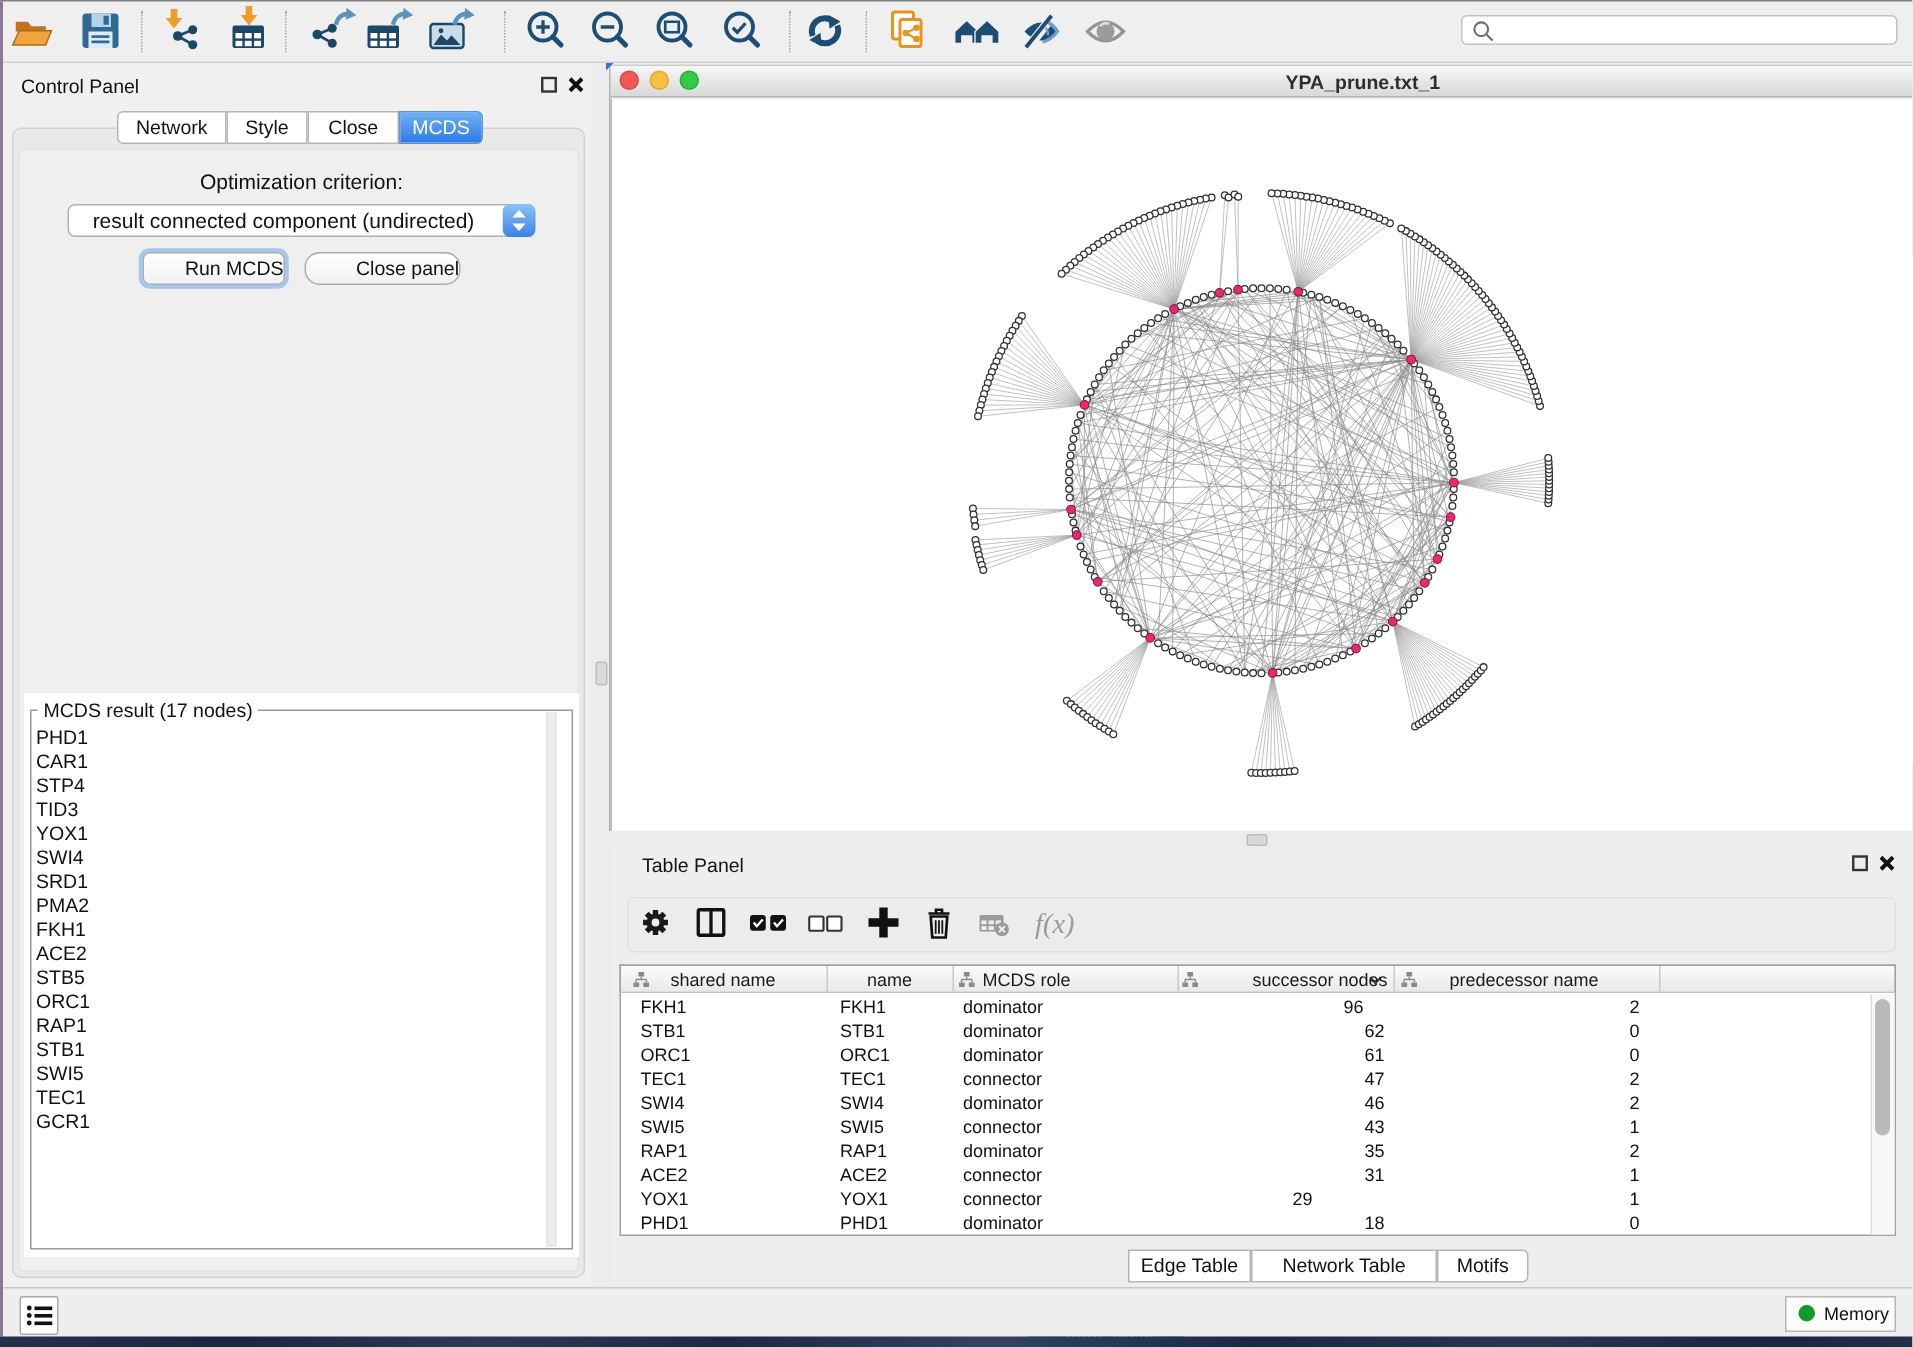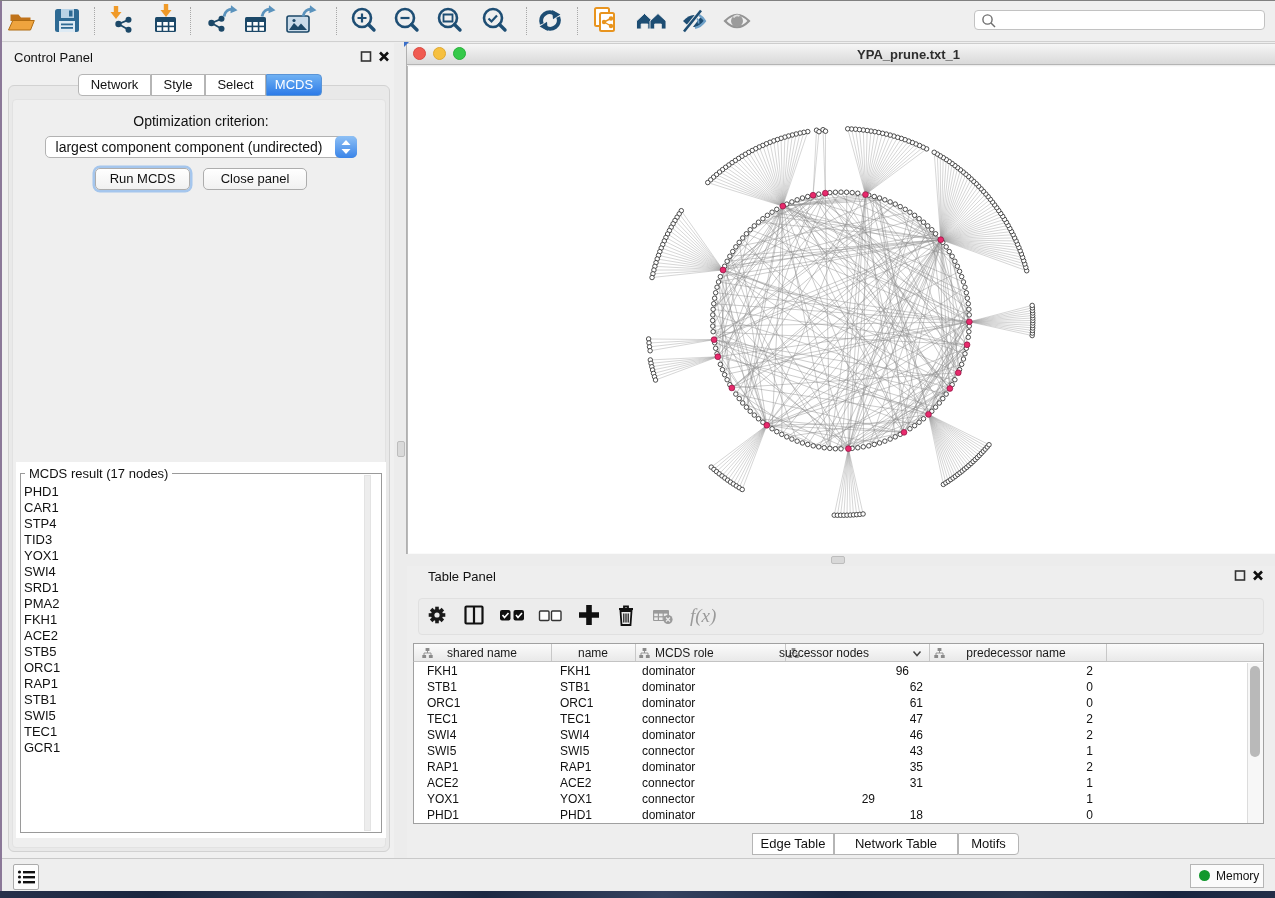--- a/index.html
+++ b/index.html
@@ -13,23 +13,23 @@
 #leftedge { left:0; top:1px; width:2px; height:890px; background:#8b7898; }
 #bottomwall { left:0; top:891px; width:1275px; height:7px; background:linear-gradient(90deg,#27304a 0%,#1a2640 12%,#2e3a55 25%,#1d2943 38%,#354260 52%,#1b2844 66%,#2b3750 80%,#192540 92%,#232e48 100%); }
 
 
 #cpanel { left:2px; top:43px; width:392px; height:815px; background:#f0f0f0; }
 #cp-content { left:8px; top:85px; width:382px; height:767px; background:#e9e9e9; border:1px solid #d2d2d2; border-radius:6px; }
 #cp-inner { left:12px; top:99px; width:374px; height:749px; background:#efefef; border:1px solid #e2e2e2; border-radius:4px; }
 .seg { position:absolute; font-size:13px; text-align:center; background:#ffffff; border:1px solid #b5b5b5; color:#111; line-height:20px; height:22px; }
 .seg.sel { background:linear-gradient(#6fb1f3,#2d7be8); color:#fff; border-color:#5a94d6; }
 #dropdown { left:45px; top:136px; width:312px; height:22px; background:#fff; border:1px solid #b2b2b2; border-radius:5px; line-height:20px; text-align:center; font-size:14px; padding-right:24px; }
-.btn { position:absolute; height:22px; background:linear-gradient(#ffffff,#f1f1f1); border:1px solid #adadad; border-radius:5px; text-align:center; line-height:20px; }
+.btn { position:absolute; height:22px; background:linear-gradient(#ffffff,#f1f1f1); border:1px solid #adadad; border-radius:5px; text-align:right; line-height:20px; }
 #runbtn { left:95px; top:168px; width:95px; box-shadow:0 0 0 2.5px rgba(125,175,235,0.65); }
-#closebtn { left:203px; top:168px; width:104px; }
+#closebtn { left:203px; top:168px; width:104px;border-radius:10px; }
 #mcdsbox { left:16px; top:462px; width:370px; height:376px; background:#ffffff; }
 #mcdsborder { left:20px; top:473px; width:362px; height:360px; border:1px solid #9a9a9a; }
 #mcdstitle { left:25px; top:466px; background:#ffffff; padding:0 4px; }
 #mcdslist { left:24px; top:484px; line-height:16px; }
 #mcdstrack { left:364px; top:475px; width:7px; height:356px; background:#ededed; border:1px solid #e3e3e3; }
 
 
 #vsplit { left:394px; top:43px; width:13px; height:815px; background:#ececec; }
 #vgrip { left:397px; top:441px; width:8px; height:16px; background:#dadada; border:1px solid #bdbdbd; border-radius:2px; }
 #hsplit { left:407px; top:554px; width:868px; height:12px; background:#ececec; }
@@ -168,24 +168,24 @@
 <div class="abs" id="cpanel"></div>
 <div class="abs" style="left:14px; top:50px;">Control Panel</div>
 <svg class="abs" style="left:360px;top:50px;" width="32" height="14" viewBox="0 0 32 14">
     <rect x="1.5" y="2" width="9" height="9" fill="none" stroke="#333" stroke-width="1.6"></rect>
     <path d="M20 2.5l8 8M28 2.5l-8 8" stroke="#111" stroke-width="2.6"></path>
   </svg>
 <div class="abs" id="cp-content"></div>
 <div class="abs" id="cp-inner"></div>
 <div class="seg" style="left:78px; top:74px; width:73px; border-radius:4px 0 0 4px;">Network</div>
 <div class="seg" style="left:151px; top:74px; width:54px;">Style</div>
-<div class="seg" style="left:205px; top:74px; width:61px;">Select</div>
+<div class="seg" style="left:205px; top:74px; width:61px;">Close</div>
 <div class="seg sel" style="left:266px; top:74px; width:56px; border-radius:0 4px 4px 0;">MCDS</div>
 <div class="abs" style="left:0px; top:113px; width:402px; text-align:center; font-size:14px;">Optimization criterion:</div>
-<div class="abs" id="dropdown">largest component component (undirected)</div>
+<div class="abs" id="dropdown">result connected component (undirected)</div>
 <svg class="abs" style="left:335px;top:136px;" width="22" height="22" viewBox="0 0 22 22">
     <rect x="0" y="0" width="22" height="22" rx="5" fill="url(#bgrad)"></rect>
     <defs>
       <linearGradient id="bgrad" x1="0" y1="0" x2="0" y2="1">
         <stop offset="0" stop-color="#8ec0f5"></stop>
         <stop offset="1" stop-color="#3a84e8"></stop>
       </linearGradient>
     </defs>
     <path d="M6.5 9l4.5-5 4.5 5z" fill="#fff"></path>
     <path d="M6.5 13l4.5 5 4.5-5z" fill="#fff"></path>
@@ -634,21 +634,21 @@
     <path d="M5.5 3v2M2 5h7M2 5v2M9 5v2" stroke="#8a8a8a" stroke-width="0.9" fill="none"></path>
     <rect x="0.3" y="7" width="3.8" height="3" fill="#8a8a8a"></rect>
     <rect x="6.9" y="7" width="3.8" height="3" fill="#8a8a8a"></rect>
   </svg>
 <svg class="abs" style="left:912px;top:650px;" width="10" height="7" viewBox="0 0 10 7">
     <path d="M1.5 1.5l3.5 4 3.5-4" fill="none" stroke="#444" stroke-width="1.5"></path>
   </svg>
 <div class="hlbl" style="left:432px; width:100px; text-align:center;">shared name</div>
 <div class="hlbl" style="left:551px; width:84px; text-align:center;">name</div>
 <div class="hlbl" style="left:655px; width:110px; text-align:left;">MCDS role</div>
-<div class="hlbl" style="left:771px; width:106px; text-align:center;">successor nodes</div>
+<div class="hlbl" style="left:827px; width:106px; text-align:center;">successor nodes</div>
 <div class="hlbl" style="left:955px; width:122px; text-align:center;">predecessor name</div>
 <div class="cell" style="left:427px;top:663px;">FKH1</div>
 <div class="cell" style="left:560px;top:663px;">FKH1</div>
 <div class="cell" style="left:642px;top:663px;">dominator</div>
 <div class="cell num" style="left:839px;top:663px;width:70px;">96</div>
 <div class="cell num" style="left:1003px;top:663px;width:90px;">2</div>
 <div class="cell" style="left:427px;top:679px;">STB1</div>
 <div class="cell" style="left:560px;top:679px;">STB1</div>
 <div class="cell" style="left:642px;top:679px;">dominator</div>
 <div class="cell num" style="left:853px;top:679px;width:70px;">62</div>

